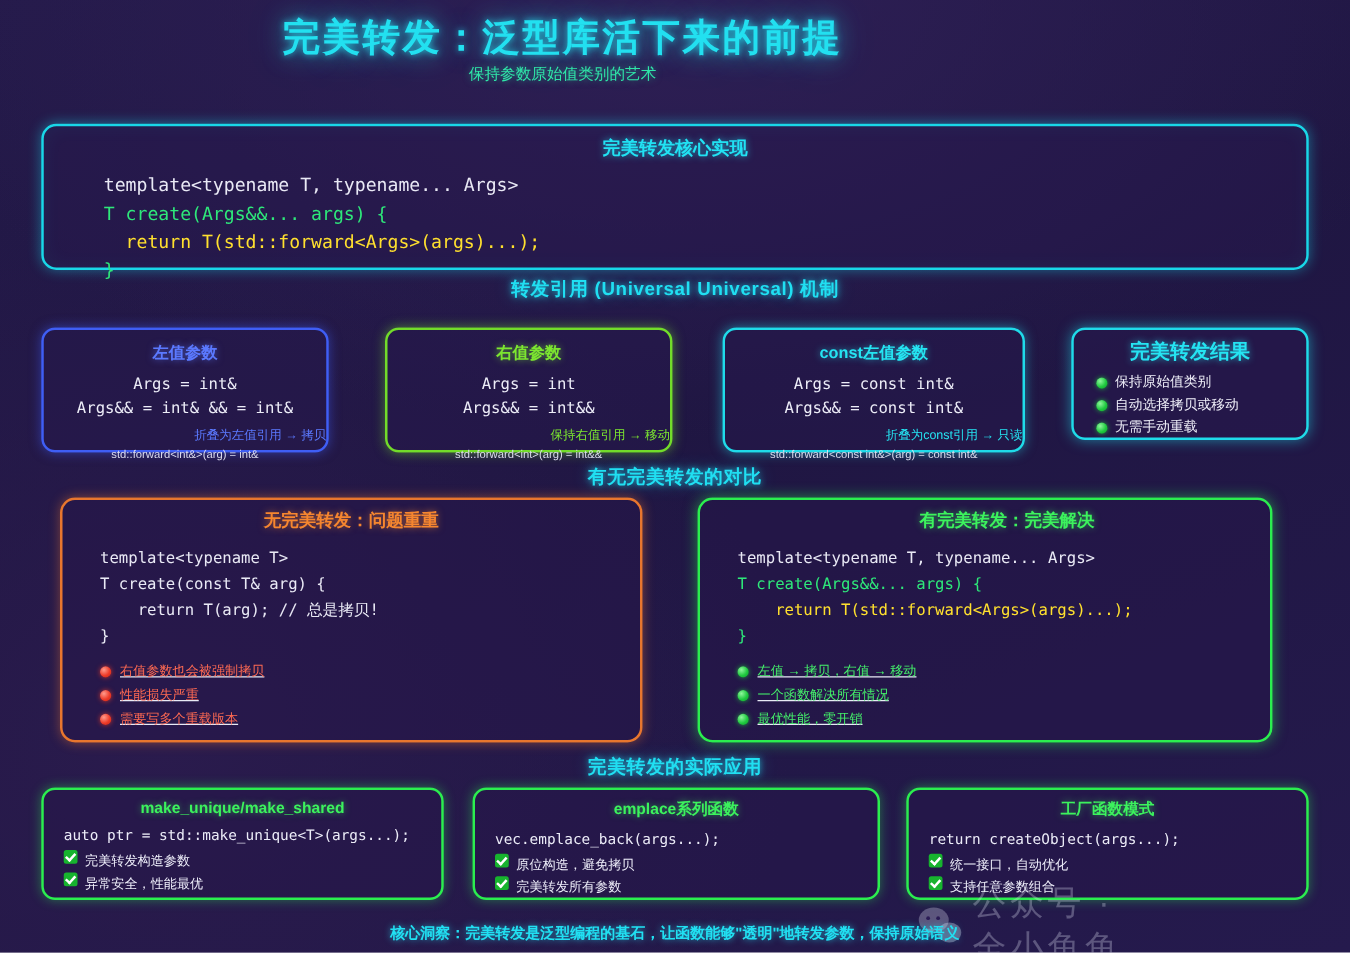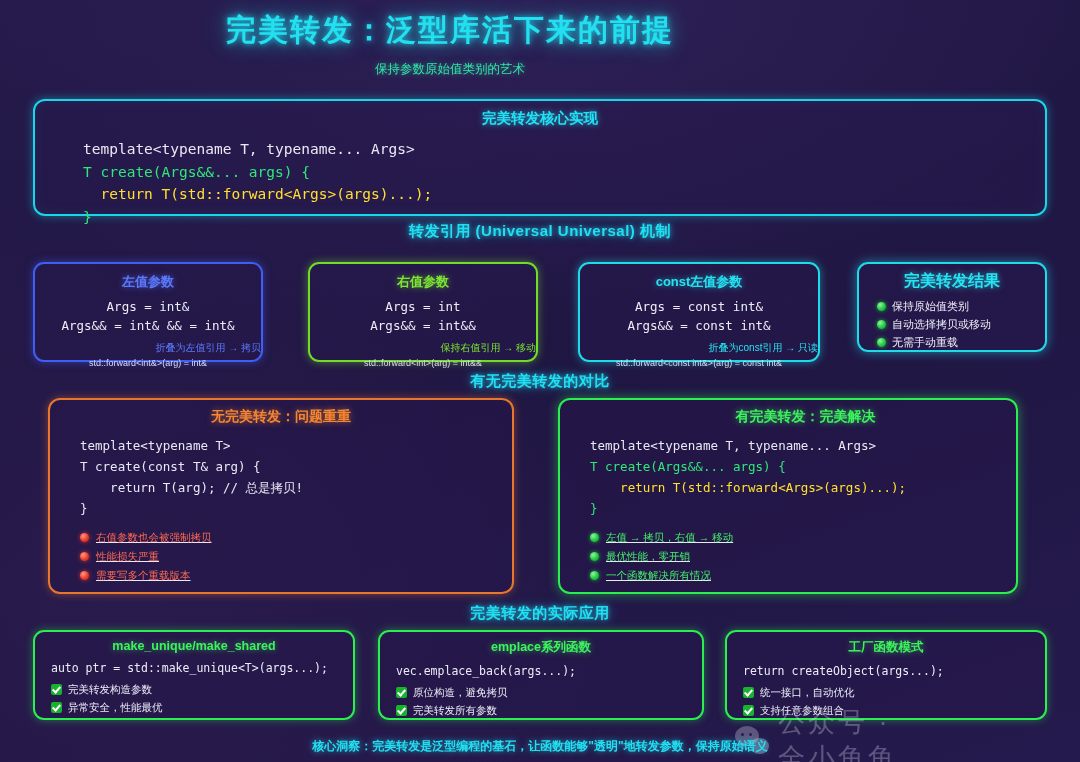--- a/index.html
+++ b/index.html
@@ -26,21 +26,20 @@
     font-weight: bold;
     letter-spacing: 2px;
     color: #22e0f0;
     padding-top: 10px;
     text-shadow: 0 0 6px rgba(34,224,240,.85), 0 0 18px rgba(34,224,240,.55), 0 0 34px rgba(34,224,240,.3);
   }
   .subtitle {
     text-align: center;
     font-size: 12.5px;
     color: #2fe6a8;
-    margin-top: 10px;
     text-shadow: 0 0 6px rgba(47,230,168,.55);
   }
 
   
   .sec-head {
     text-align: center;
     font-size: 15px;
     font-weight: bold;
     color: #20dff2;
     letter-spacing: .5px;
@@ -188,21 +187,21 @@
   }
   .app .card-title { color: #3cf25d; font-size: 12.5px;
     text-shadow: 0 0 6px rgba(60,242,93,.55); }
   .app .code {
     font-family: "DejaVu Sans Mono", "Liberation Mono", monospace;
     font-size: 11.5px; color: #ececf8; padding: 8px 0 0 16px;
   }
   .app ul { list-style: none; padding-left: 16px; margin-top: 5px; }
   .app li {
     font-size: 10.5px; color: #eeeefa; line-height: 18px;
-    display: flex; align-items: center; gap: 6px;
+    display: flex; align-items: flex-start; gap: 6px;
   }
   .chk {
     width: 11px; height: 11px; border-radius: 2px;
     background: #17b32e; flex: 0 0 auto;
     position: relative; display: inline-block;
   }
   .chk::after {
     content: ""; position: absolute; left: 3px; top: 1px;
     width: 3px; height: 6px; border: solid #fff;
     border-width: 0 2px 2px 0; transform: rotate(42deg);
@@ -334,25 +333,25 @@
 <span class="kw">T create(Args&amp;&amp;... args) {</span>
 <span class="ret">    return T(std::forward&lt;Args&gt;(args)...);</span>
 <span class="kw">}</span></pre>
     <ul>
       <li>
           <span class="dot-g"></span>
           <span>左值 → 拷贝，右值 → 移动</span>
         </li>
       <li>
           <span class="dot-g"></span>
+          <span>一个函数解决所有情况</span>
+        </li>
+      <li>
+          <span class="dot-g"></span>
           <span>最优性能，零开销</span>
-        </li>
-      <li>
-          <span class="dot-g"></span>
-          <span>一个函数解决所有情况</span>
         </li>
     </ul>
   </div>
 
   <div class="sec-head" style="position:absolute; left:0; top:604px; width:1080px;">完美转发的实际应用</div>
 
   <div class="app a1 card">
     <div class="card-title">make_unique/make_shared</div>
     <div class="code">auto ptr = std::make_unique&lt;T&gt;(args...);</div>
     <ul>

